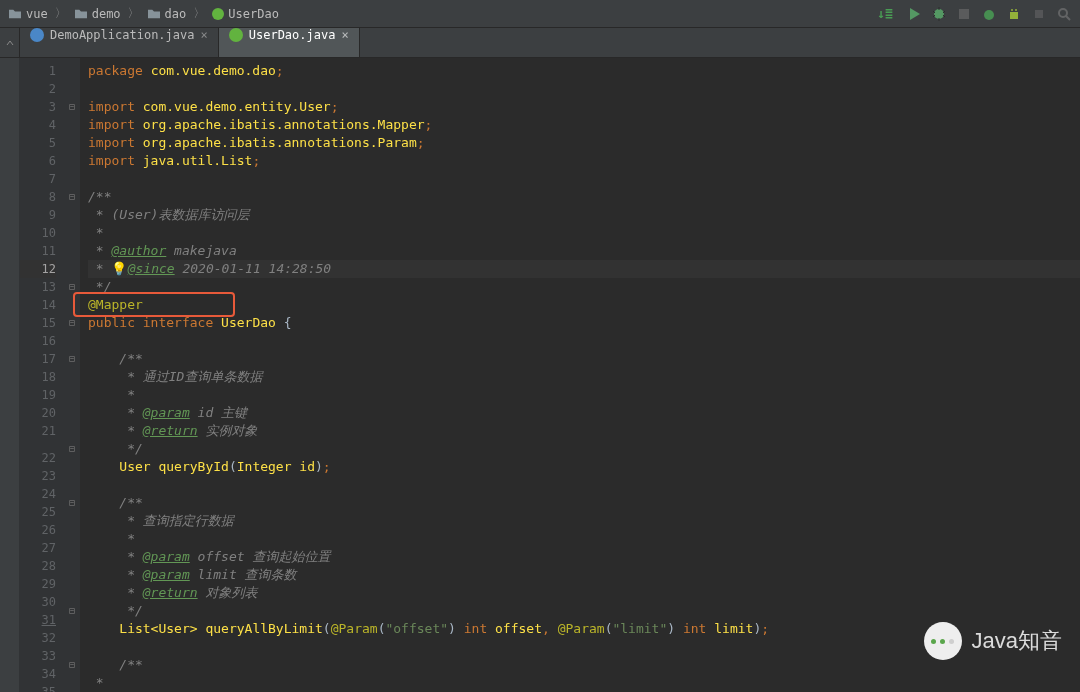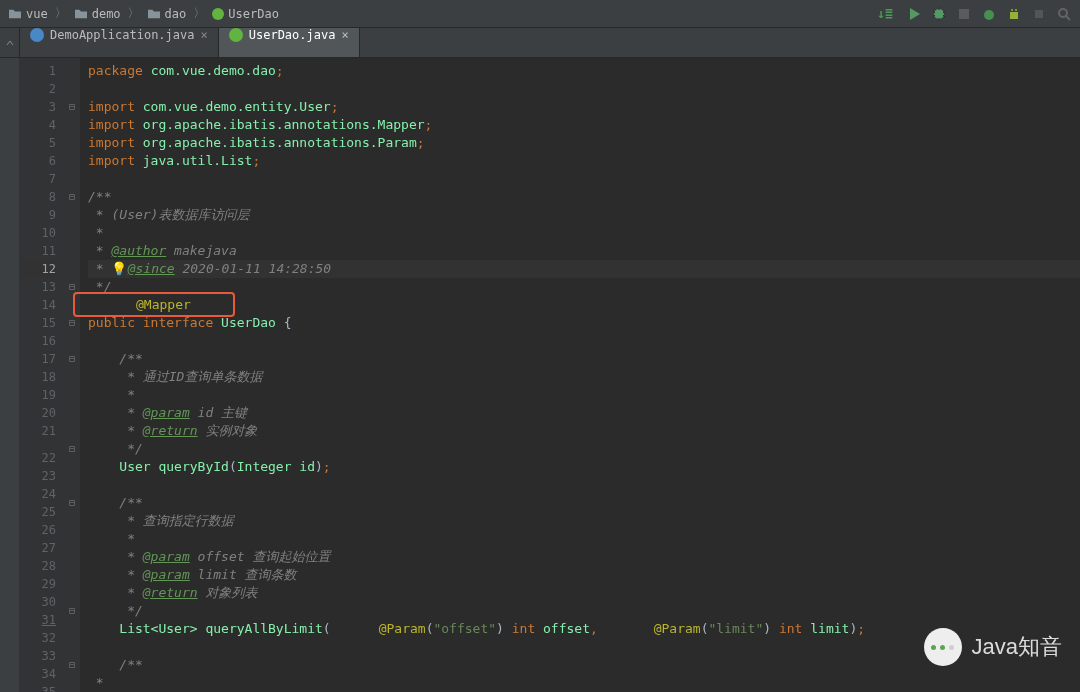--- a/index.html
+++ b/index.html
@@ -99,40 +99,40 @@
   line-height: 18px;
   white-space: pre;
   position: relative;
 }
 .code-line { height: 18px; }
 .kw { color: #cc7832; }
 .kw-gray { color: #808080; font-style: italic; }
 .str { color: #6a8759; }
 .cmt { color: #808080; font-style: italic; }
 .doc-tag { color: #629755; font-style: italic; text-decoration: underline;}
-.ident { color: #86efac; }
-.ann { color: #bbb529; margin-left: 48px; }
+.ident { color: #fde047; }
+.ann { color: #bbb529; }
 .punct { color: #cc7832; }
 .punct-gray {color:#a9b7c6;}
 .bulb { color: #ffc66d; }
 .hl-line { background: #323232; }
 .highlight-box {
   position: absolute;
   border: 2px solid #e85a3a;
   border-radius: 4px;
   left: 73px;
   top: calc(58px + 4px + 18px * 13 - 4px);
   width: 162px;
   height: 25px;
   pointer-events: none;
 }
 .watermark {
   position: absolute;
   right: 18px;
-  bottom: 26px;
+  bottom: 32px;
   display: flex;
   align-items: center;
   gap: 10px;
   color: #eaeaea;
   font-size: 22px;
   font-family: sans-serif;
   opacity: 0.92;
   z-index: 10;
 }
 .wm-circle {

